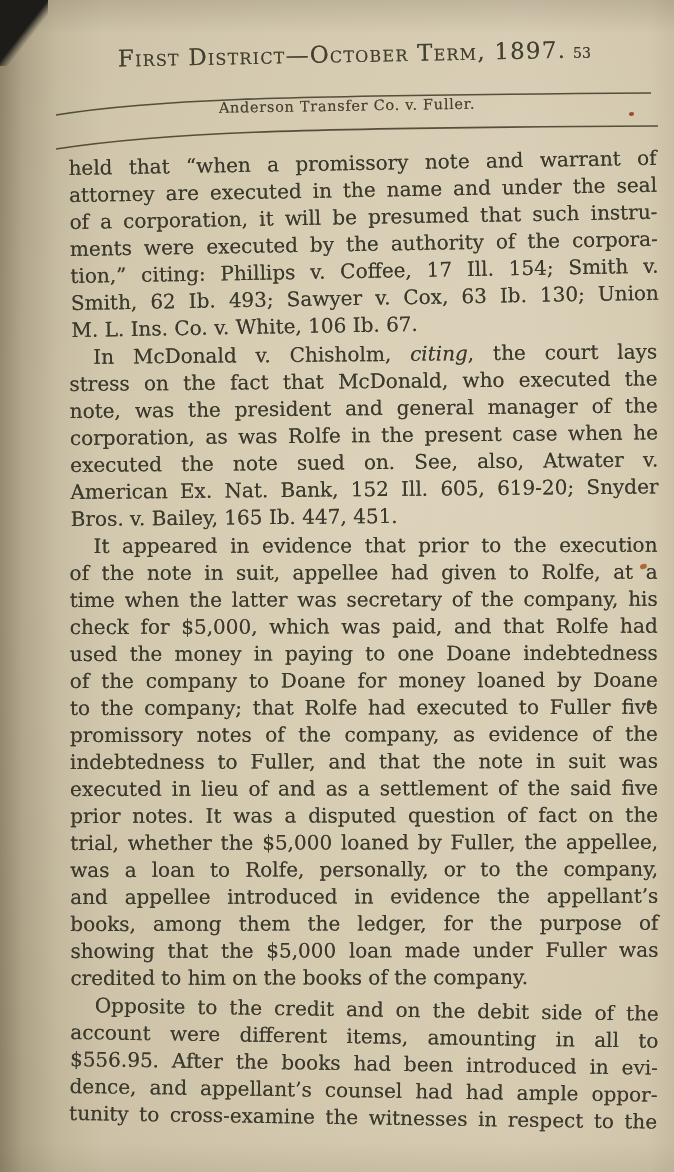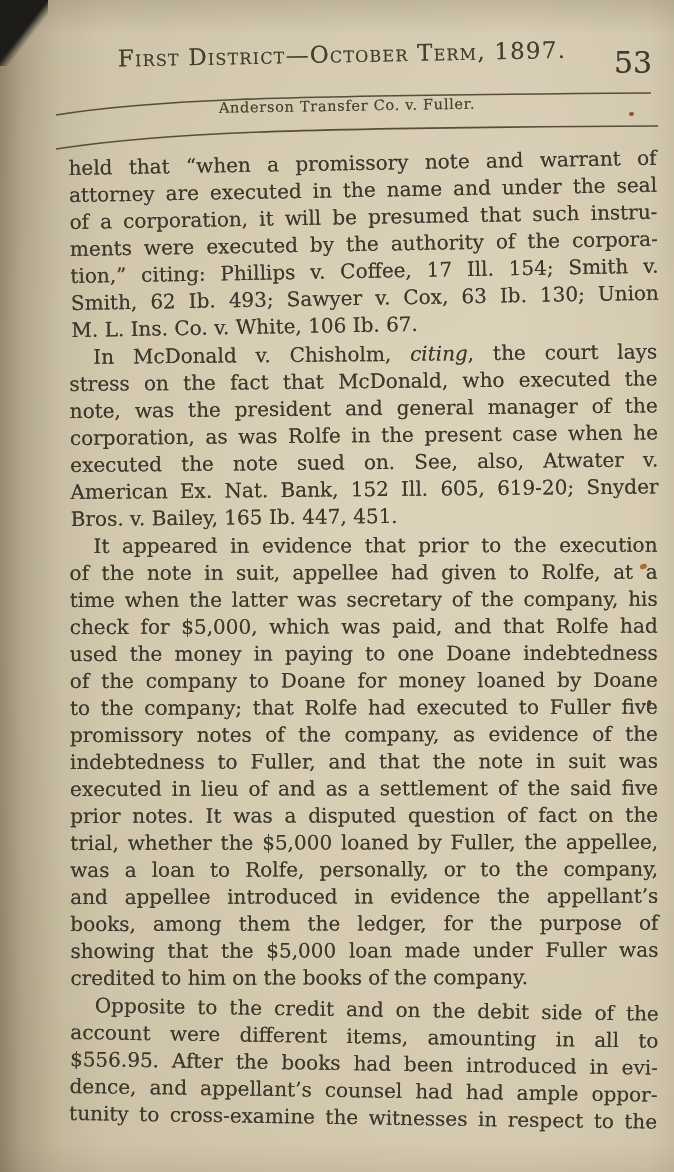--- a/index.html
+++ b/index.html
@@ -24,22 +24,22 @@
     background:linear-gradient(128deg, #1d1c19 48%, rgba(29,28,25,0.45) 54%, rgba(29,28,25,0) 60%);
   }
   .running-title {
     position:absolute; top:46px; left:92px; width:500px;
     text-align:center; font-variant:small-caps;
     font-size:23px; letter-spacing:1.2px; color:#43402f;
     transform:rotate(-1.1deg); transform-origin:0 50%;
     text-shadow:0 0 0.6px rgba(67,64,47,0.65);
   }
   .page-number {
-    position:absolute; top:45px; left:614px;
-    font-size:30px; color:#3f3c2e;
+    position:absolute; top:45px; left:573px;
+    font-size:14px; color:#3f3c2e;
     text-shadow:0 0 0.6px rgba(63,60,46,0.65);
   }
   .rules { position:absolute; top:0; left:0; pointer-events:none; }
   .rule { fill:none; stroke:#45412f; stroke-width:1.6; opacity:0.9; }
   .case-name {
     position:absolute; top:101px; left:137px; width:420px;
     text-align:center; font-size:14.5px; letter-spacing:0.7px; color:#46422f;
     transform:rotate(-0.9deg); transform-origin:0 50%;
     text-shadow:0 0 0.5px rgba(70,66,47,0.6);
   }

